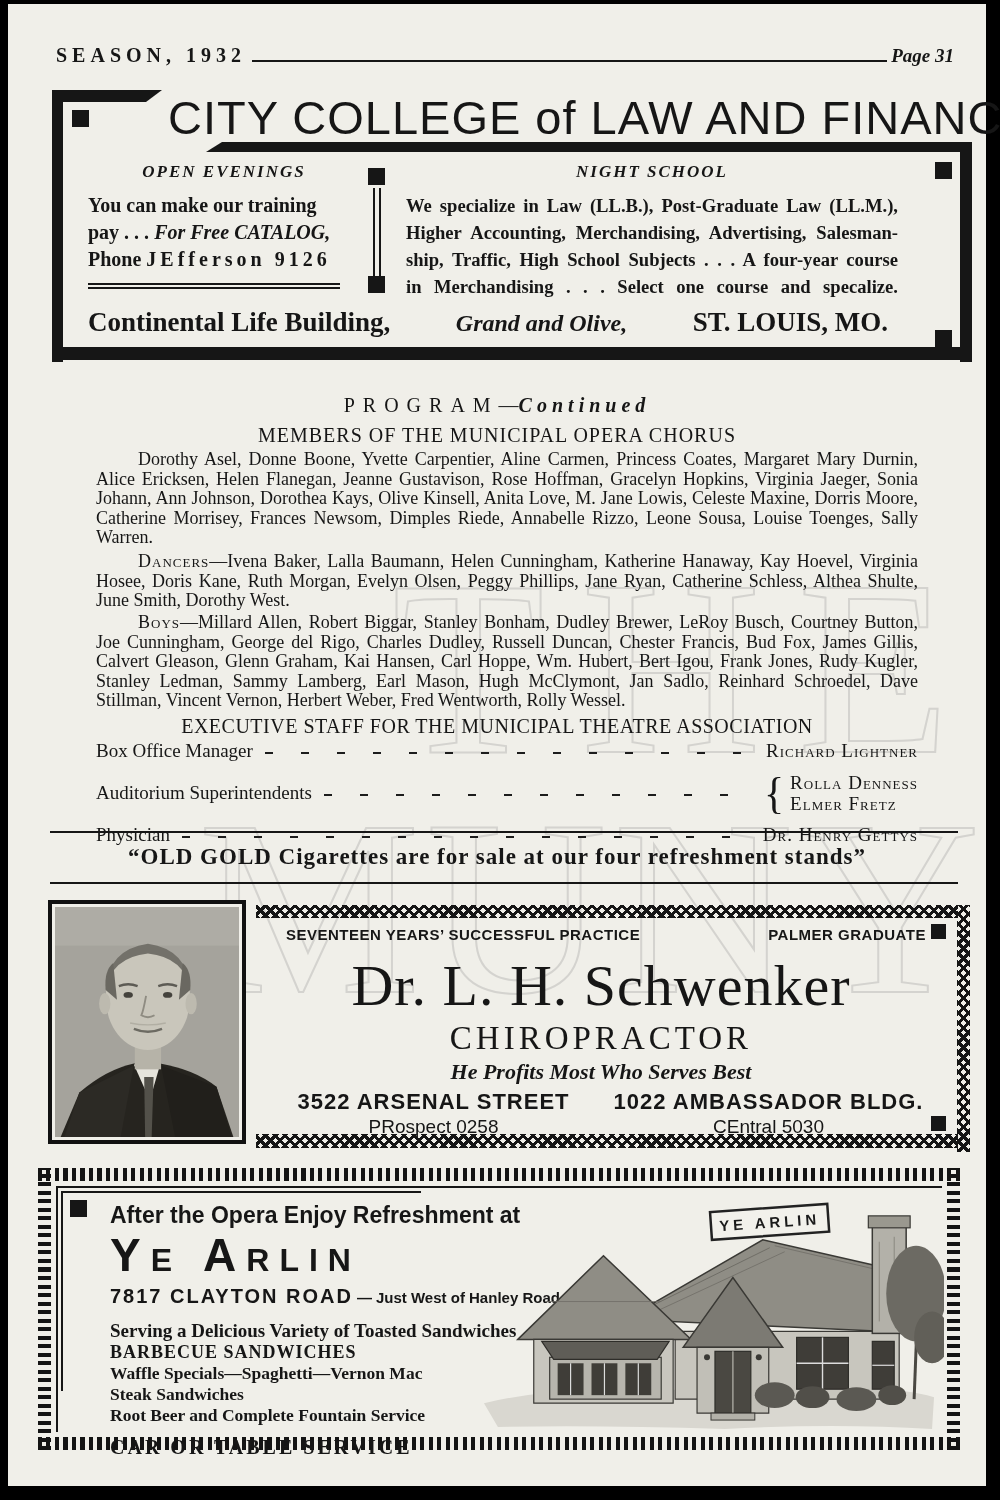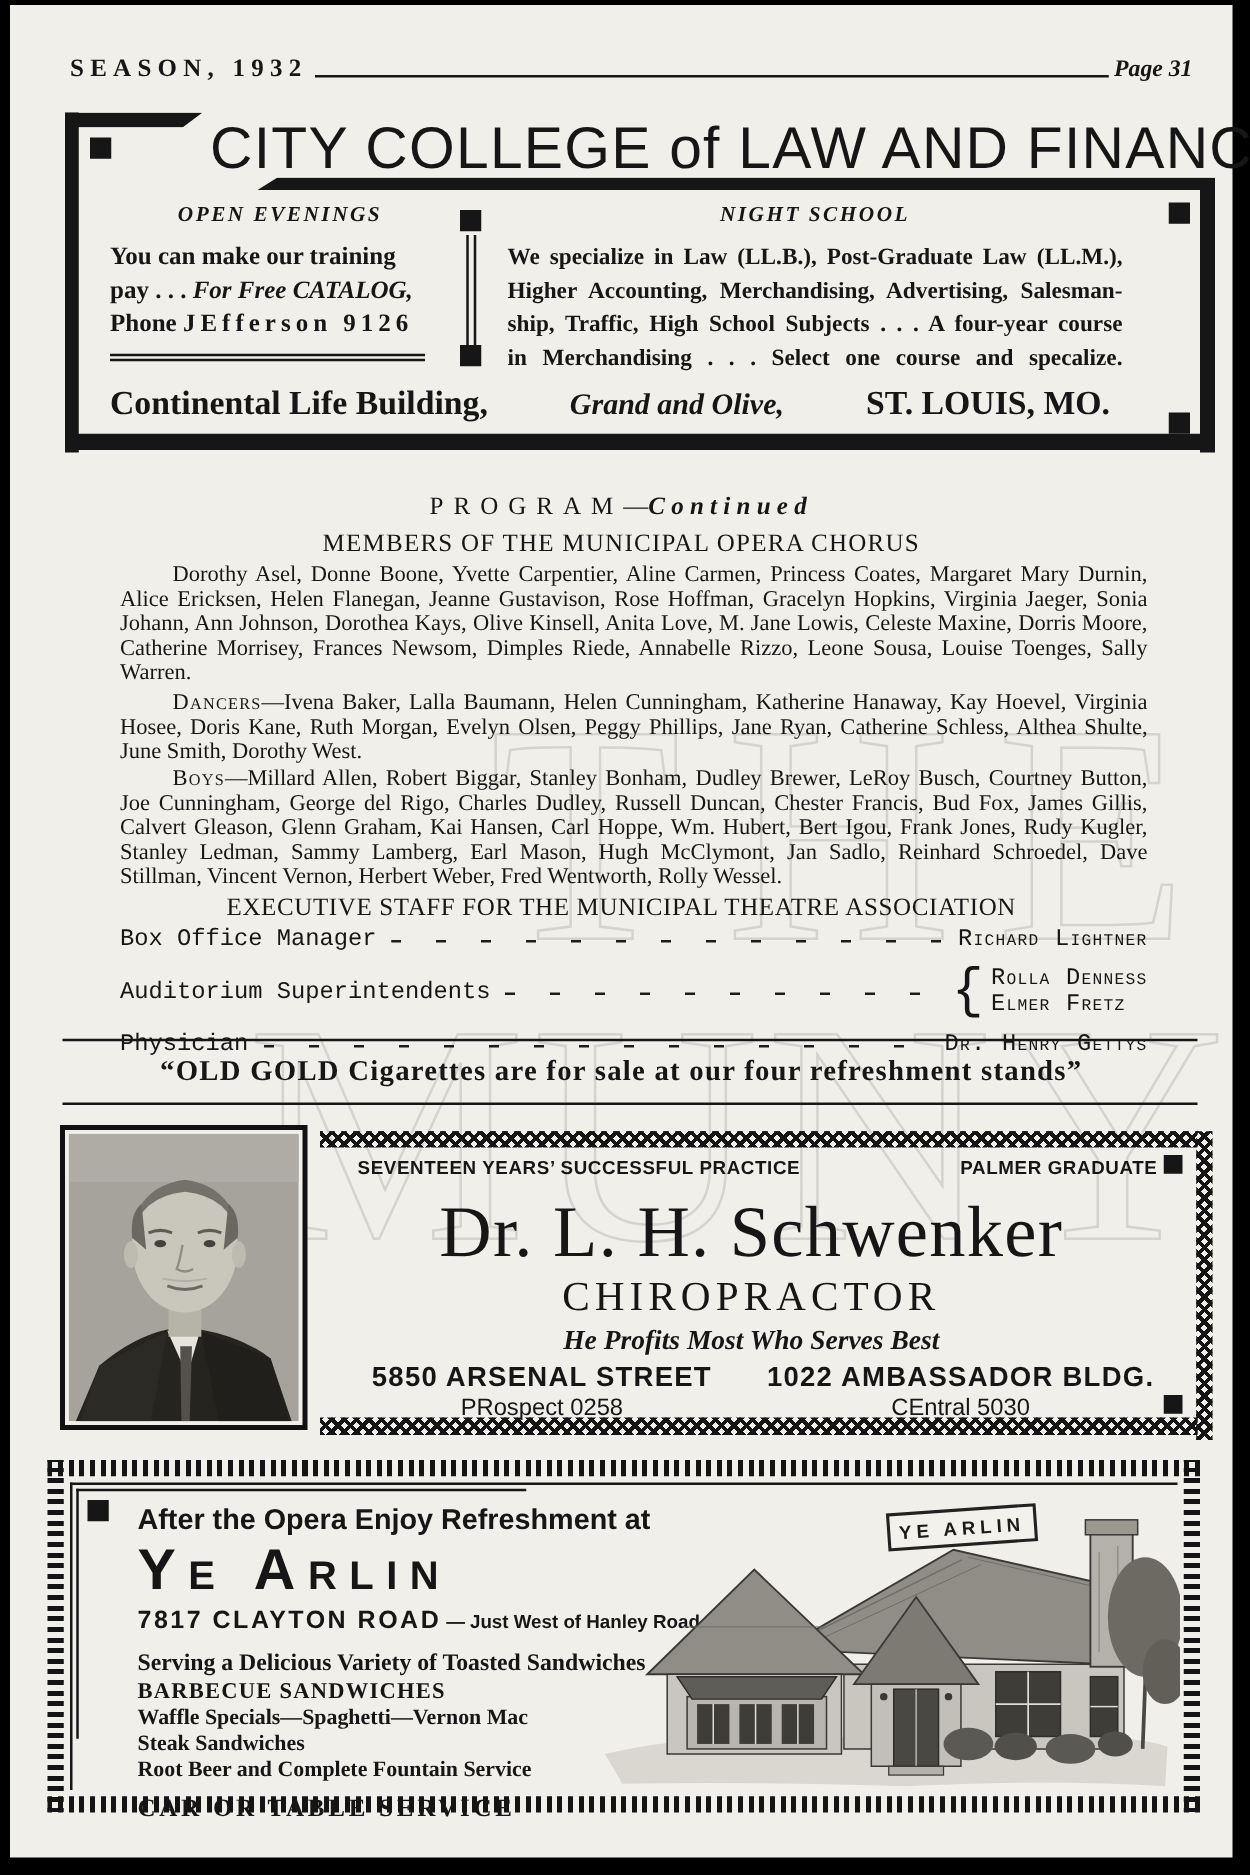--- a/index.html
+++ b/index.html
@@ -48,21 +48,21 @@
   
   .pg-title { left:0; top:390px; width:100%; font-size:20px; }
   .pg-title .lsp { letter-spacing:8px; }
   .pg-title .it { font-style:italic; letter-spacing:5px; font-weight:bold; }
   .pg-chorus-head { left:0; top:420px; width:100%; font-size:20px; letter-spacing:1px; }
   .para { position:absolute; left:88px; width:822px; font-size:18px; line-height:19.6px; text-align:justify; text-indent:42px; }
   .p-chorus { top:446px; }
   .p-dancers { top:548px; }
   .p-boys { top:609px; }
   .pg-staff-head { left:0; top:711px; width:100%; font-size:20px; letter-spacing:0.5px; }
-  .staff { left:88px; top:736px; width:822px;font-family:Liberation Mono, monospace; }
+  .staff { left:88px; top:736px; width:822px; }
   .staff-row { display:flex; align-items:center; font-size:19px; }
   .staff-row + .staff-row { margin-top:10px; }
   .leader { flex:1; height:20px; margin:0 12px;
             background-image:repeating-linear-gradient(90deg,#1c1c1c 0 8px,transparent 8px 36px);
             background-size:100% 2.4px; background-repeat:no-repeat; background-position:0 11px; }
   .brace { font-size:42px; font-weight:400; line-height:42px; margin-right:6px; transform:scaleY(1.05); }
   .staff-names2 { display:flex; flex-direction:column; line-height:21px; text-align:left; }
 
   
   .og-rule-t { left:42px; right:28px; top:827px; border-top:2px solid #161616; }
@@ -250,21 +250,21 @@
 
     <div class="abs sans sw-taglines z1">
       <span>SEVENTEEN YEARS’ SUCCESSFUL PRACTICE</span>
       <span>PALMER GRADUATE</span>
     </div>
     <div class="abs ctr serif sw-name z1">Dr. L. H. Schwenker</div>
     <div class="abs ctr serif sw-prof z1">CHIROPRACTOR</div>
     <div class="abs ctr serif sw-motto z1">He Profits Most Who Serves Best</div>
     <div class="abs sw-addr z1">
       <div class="col">
-        <div class="sw-a1">5850 ARSENAL STREET</div>
+        <div class="sw-a1">3522 ARSENAL STREET</div>
         <div class="sw-a2">PRospect 0258</div>
       </div>
       <div class="col">
         <div class="sw-a1">1022 AMBASSADOR BLDG.</div>
         <div class="sw-a2">CEntral 5030</div>
       </div>
     </div>
   </div>
 
   <div class="abs ya z1">

